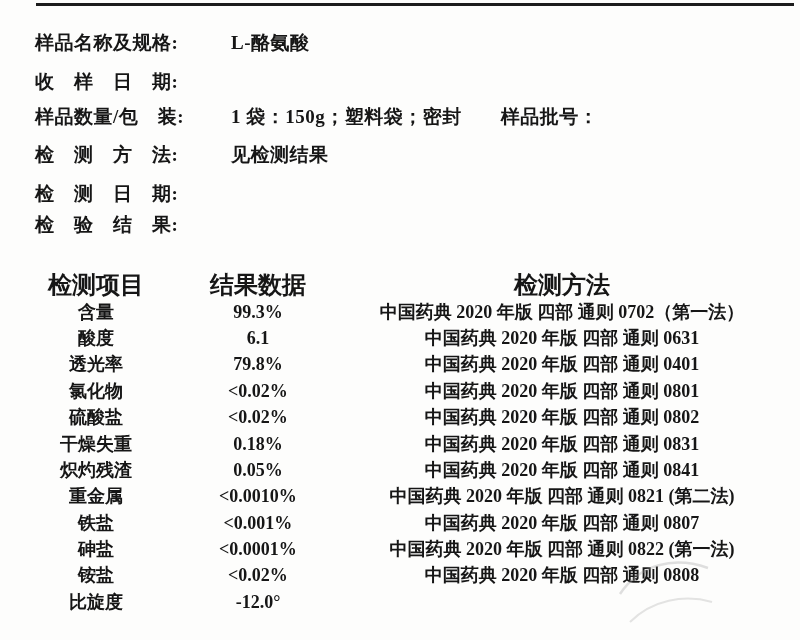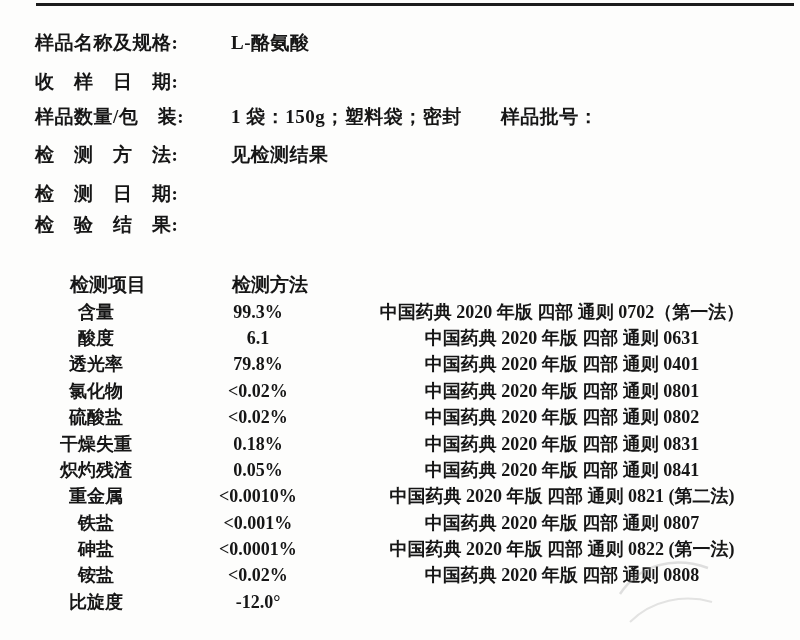--- a/index.html
+++ b/index.html
@@ -61,21 +61,21 @@
   .trow {
     display: grid;
     grid-template-columns: 192px 132px 476px;
     height: 26.4px;
     align-items: center;
     font-size: 18px;
     line-height: 26px;
     white-space: pre;
   }
   .trow span { text-align: center; }
-  .trow.head { font-size: 19px; margin-left: 12px; }
+  .trow.head { font-size: 24px; }
   
   .artifact {
     position: absolute;
     left: 612px;
     top: 548px;
     opacity: 0.30;
     pointer-events: none;
   }
 </style>
 </head>
@@ -108,20 +108,21 @@
     </div>
     <div class="info-row r6">
       <span class="lbl">检　验　结　果:</span>
       <span class="val"></span>
     </div>
   </section>
 
   <section class="results">
     <div class="trow head">
       <span>检测项目</span>
+      <span>结果数据</span>
       <span>检测方法</span>
     </div>
     <div class="trow">
       <span>含量</span>
       <span>99.3%</span>
       <span>中国药典 2020 年版 四部 通则 0702（第一法）</span>
     </div>
     <div class="trow">
       <span>酸度</span>
       <span>6.1</span>

